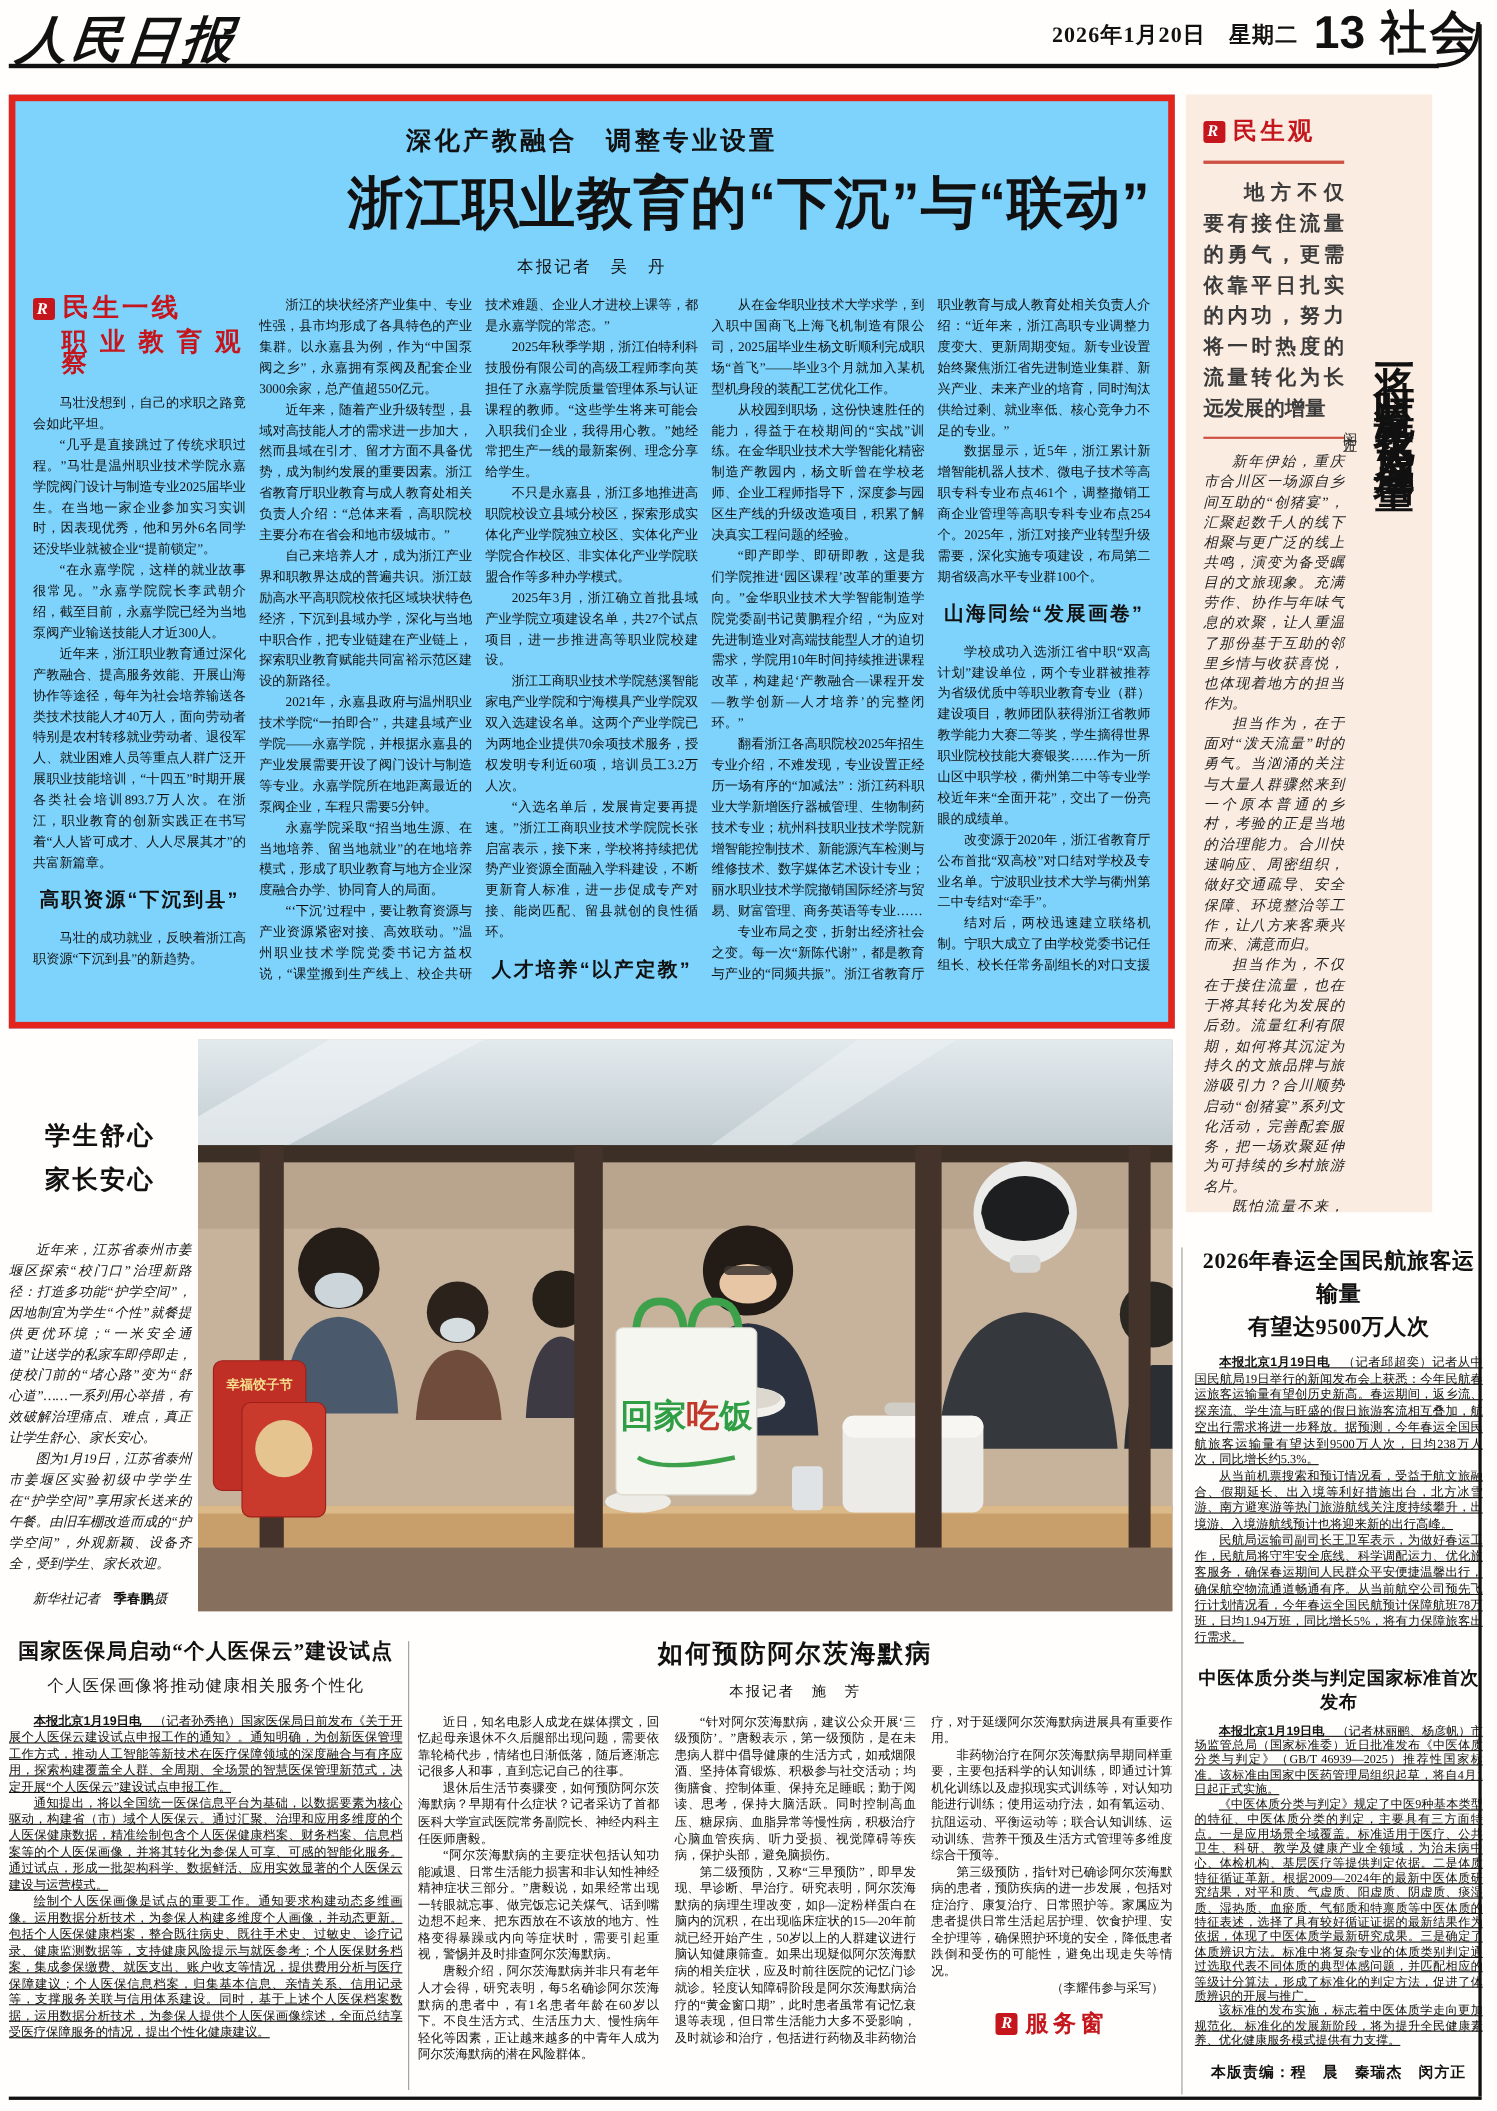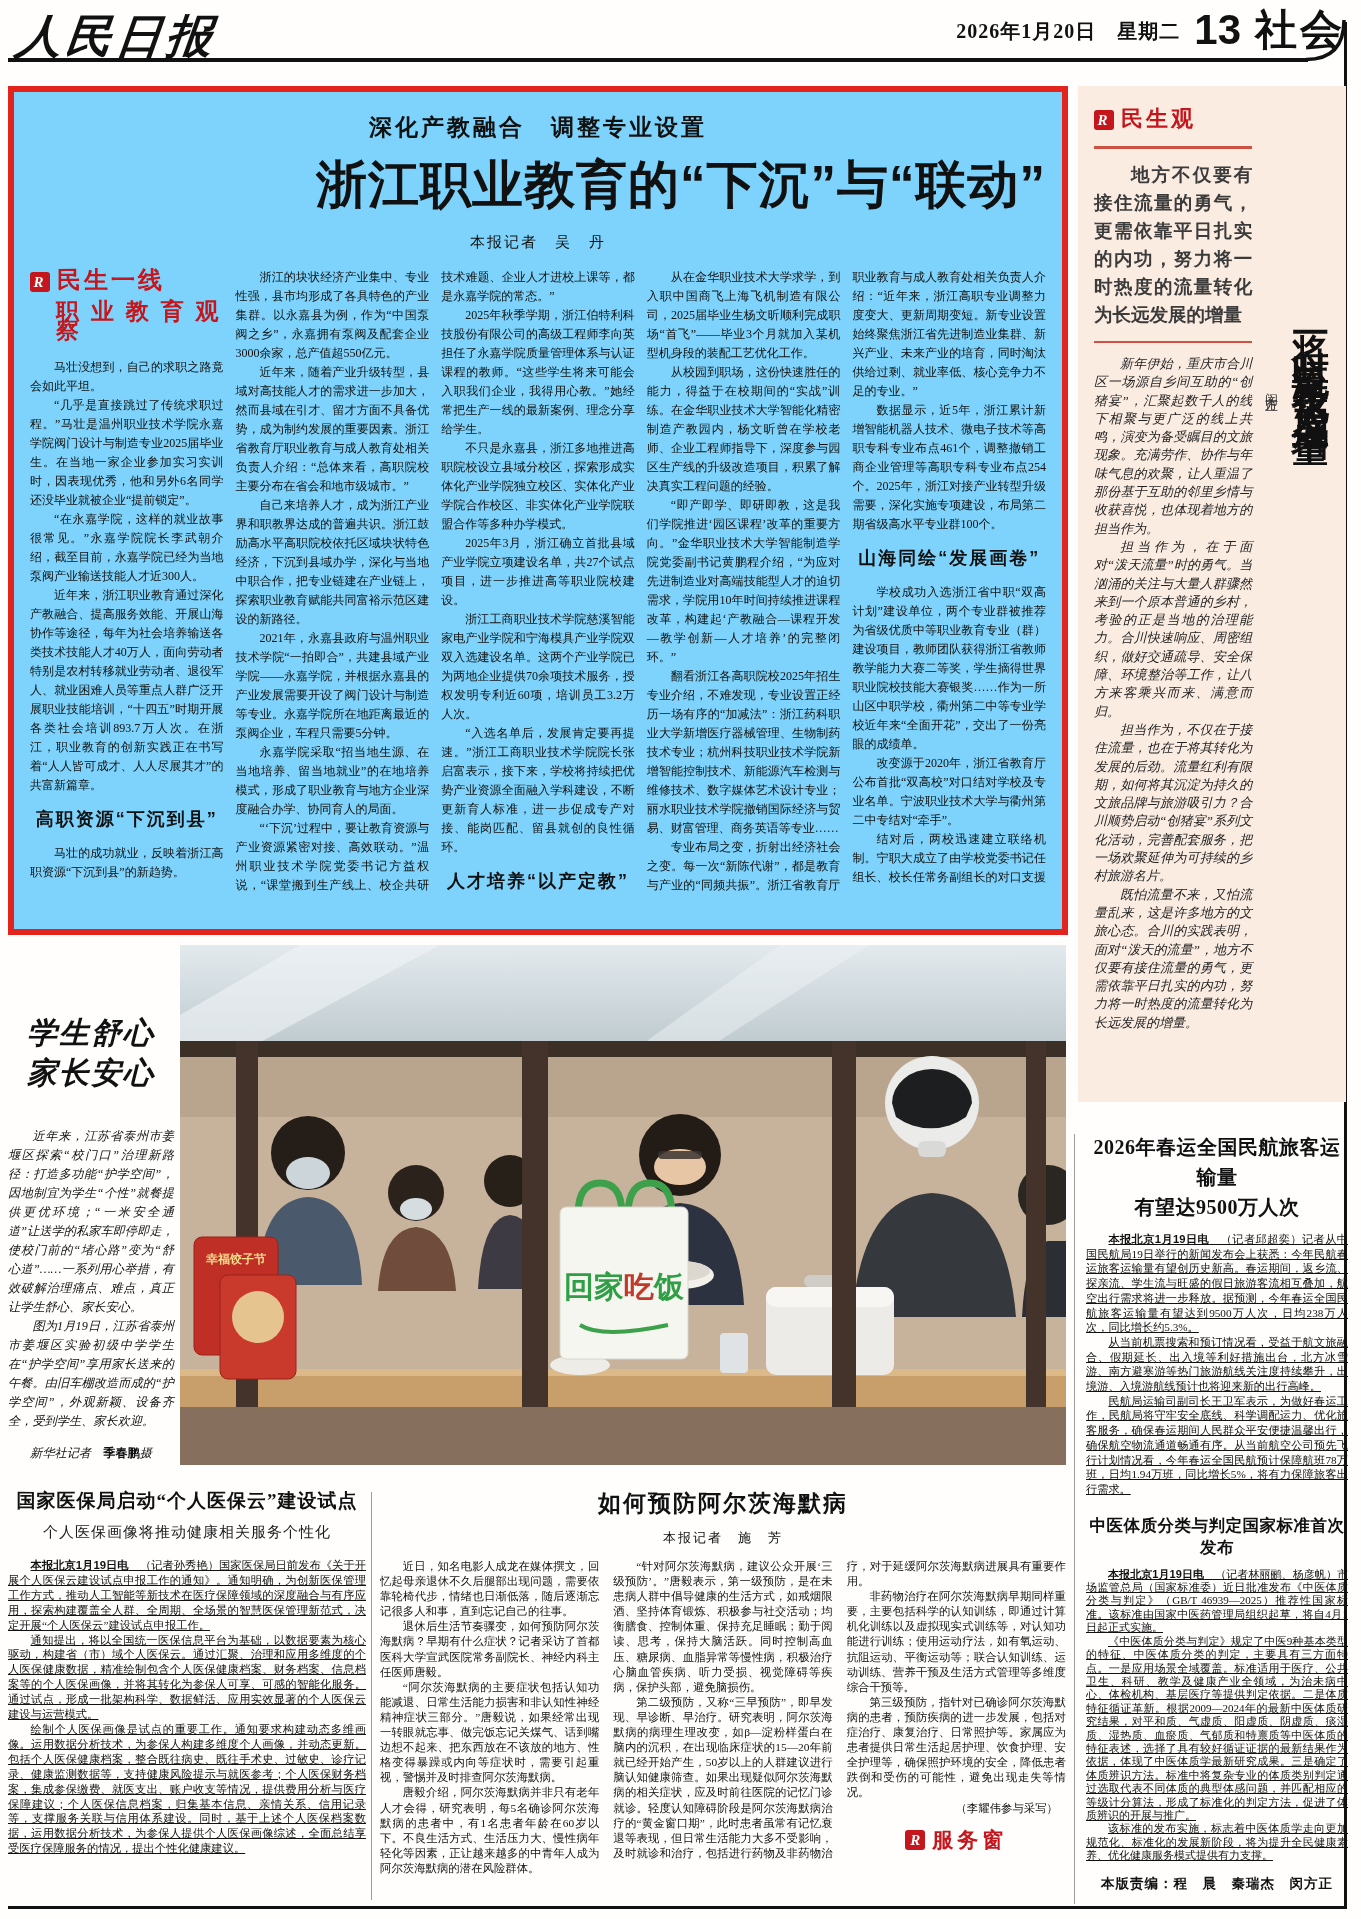--- a/index.html
+++ b/index.html
@@ -49,40 +49,40 @@
   .blk.subhead {
     font-family:"Liberation Sans", sans-serif; font-weight:bold; font-size:18px;
     text-align:center; text-indent:0; margin:15px 0; letter-spacing:2px; break-inside:avoid;
   }
   .blk.credit { text-align:right; text-indent:0; padding-right:8px; }
   .col-label { color:#c4161c; margin:2px 0 18px 0; break-inside:avoid; }
   .lbl-line1 { font-size:24px; font-weight:bold; font-family:"Liberation Sans", sans-serif; letter-spacing:3px; }
   .lbl-line2 { font-size:23px; font-weight:bold; letter-spacing:5px; margin:10px 0 0 26px; font-family:"Liberation Serif", serif; }
   
   .minsheng {
-    position:absolute; left:1078px; top:86px; width:268px; height:1016px;
+    position:absolute; left:1078px; top:86px; width:224px; height:1016px;
     background:#fbece2; padding:18px 14px 0 16px; overflow:hidden;
   }
   .ms-inner { display:flex; gap:8px; height:100%; }
   .ms-left { width:172px; }
   .ms-label { color:#c4161c; font-size:22px; font-weight:bold; font-family:"Liberation Sans", sans-serif; letter-spacing:3px; }
   .ms-rule { height:2.5px; background:#cd5244; margin:12px 0; }
   .ms-summary { font-size:18.5px; line-height:28px; font-weight:bold; color:#3b3b3b; text-align:justify; text-indent:2em; font-family:"Liberation Sans", sans-serif; }
   .ms-body { margin-top:4px; }
   .ms-body .kp { font-size:13px; line-height:18.3px; text-indent:2em; text-align:justify; color:#222; font-style:italic; }
   .ms-right { position:relative; width:78px; }
   .ms-title-vert {
     position:absolute; top:200px; right:0; writing-mode:vertical-rl;
     font-size:37px; font-weight:900; letter-spacing:9px; line-height:44px;
     font-family:"Liberation Serif", serif;
   }
   .ms-author { position:absolute; top:278px; right:52px; writing-mode:vertical-rl; font-size:13px; letter-spacing:4px; color:#333; }
   
   .photo-caption { position:absolute; left:8px; top:945px; width:166px; height:520px; padding-top:68px; }
-  .pc-title { text-align:center; font-size:30px; font-weight:900; line-height:40px; letter-spacing:2px;font-style:italic; }
+  .pc-title { text-align:center; font-size:23px; font-weight:900; line-height:40px; letter-spacing:2px; }
   .pc-body { margin-top:34px; }
   .pc-body .kp { font-size:12.2px; line-height:19px; text-indent:2em; text-align:justify; font-style:italic; }
   .pc-credit { margin-top:14px; font-size:12.2px; text-align:center; font-style:italic; }
   .pc-credit b { font-style:normal; }
   .news-photo { position:absolute; left:180px; top:945px; width:886px; height:520px; }
   
   .b-art { position:absolute; overflow:hidden; }
   .b-head { text-align:center; font-weight:900; font-family:"Liberation Serif", serif; }
   .b-sub { text-align:center; font-family:"Liberation Sans", sans-serif; }
   .b-byline { text-align:center; font-size:13px; letter-spacing:2px; margin-top:10px; }

